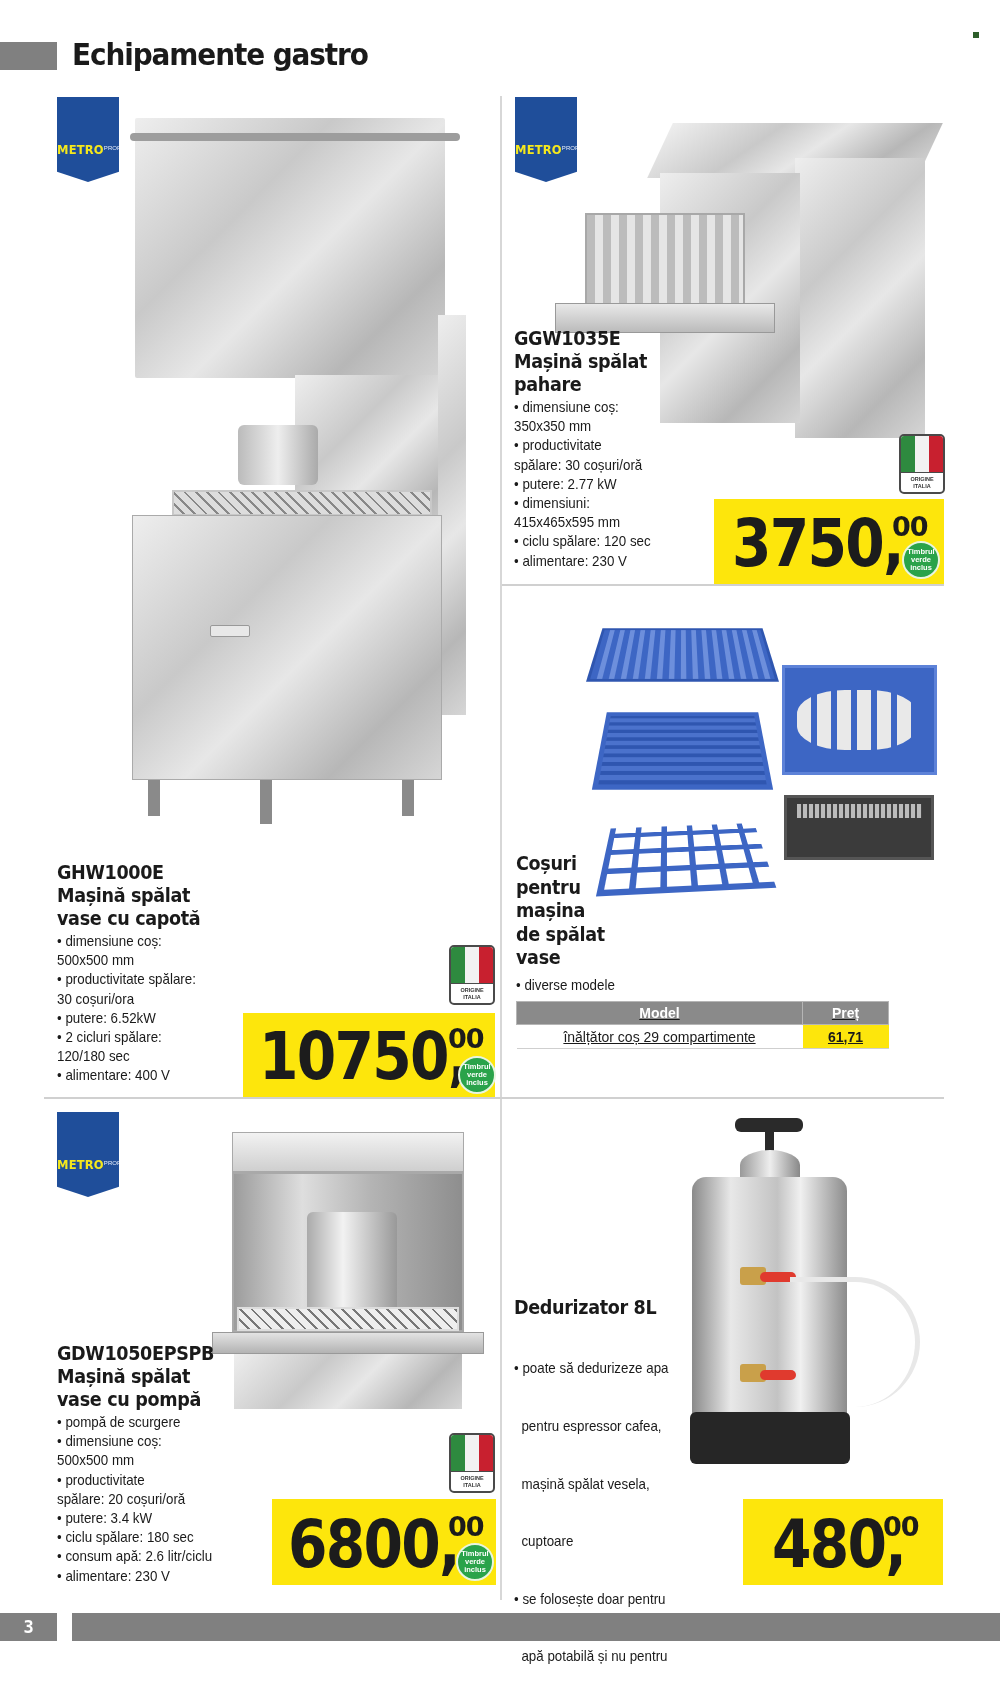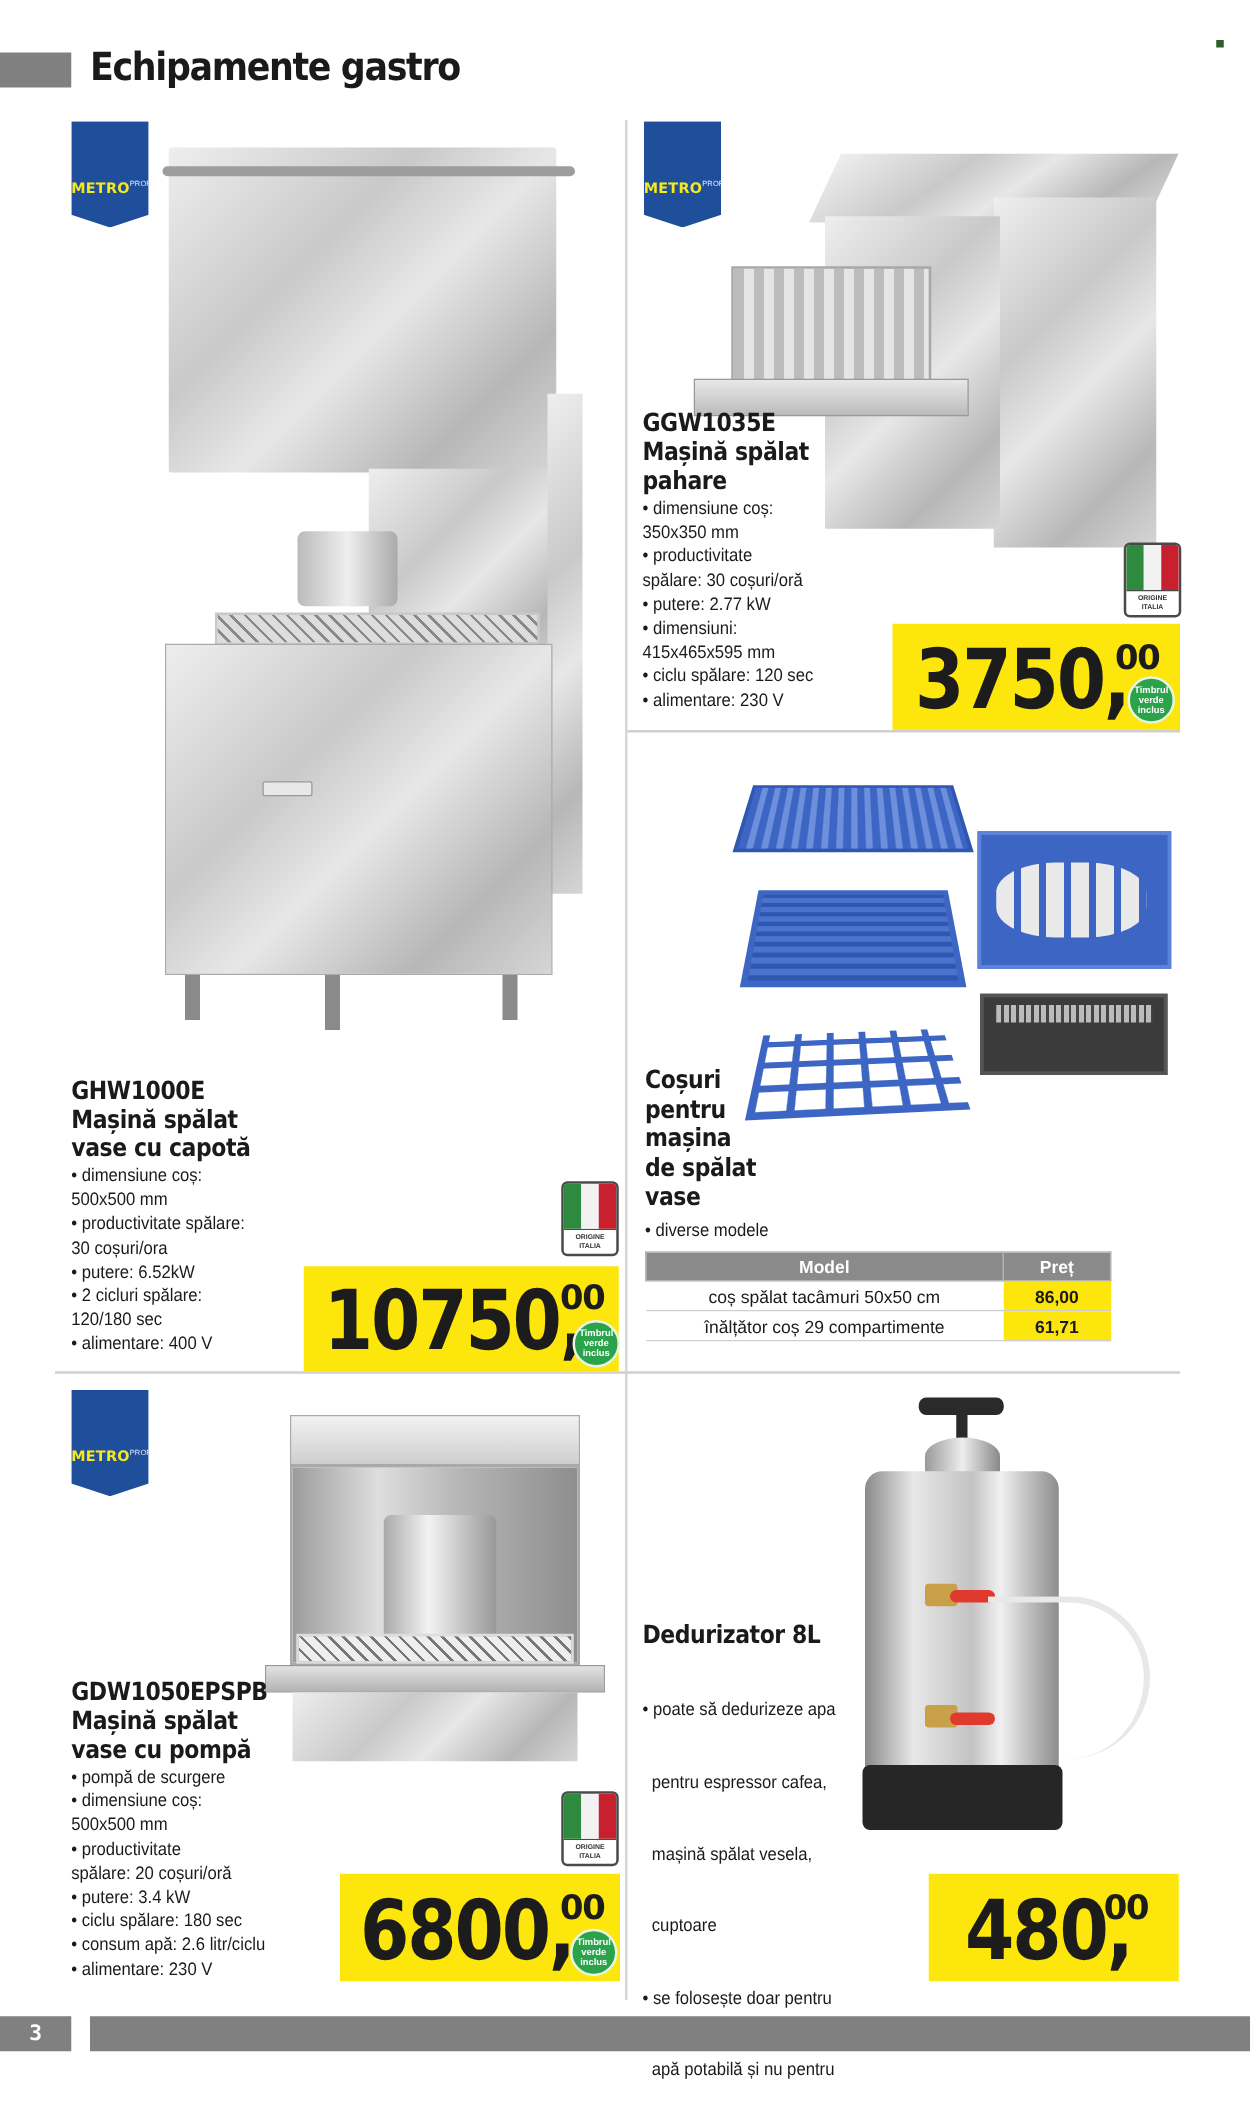--- a/index.html
+++ b/index.html
@@ -34,21 +34,21 @@
   .price .dec { font-family: "DejaVu Sans", sans-serif; font-weight: bold; font-size: 27px; color: #1c1c1c; position: absolute; letter-spacing: -1px; }
   .stamp { position: absolute; width: 38px; height: 38px; border-radius: 50%; background: #2aa34a; border: 2px solid #e8f5e0; color: #fff; font-size: 7.5px; font-weight: bold; line-height: 8px; text-align: center; display:flex; flex-direction:column; justify-content:center; }
 
   
   .origin { width: 46px; height: 60px; border: 2px solid #4a4a4a; border-radius: 5px; background: #fff; overflow: hidden; }
   .origin .flag { height: 36px; display: flex; }
   .origin .flag span { flex: 1; }
   .origin .txt { font-size: 5.5px; line-height: 7px; text-align: center; color: #333; font-weight: bold; padding-top: 3px; border-top: 1px solid #4a4a4a; }
 
   
-  .tbl { left: 516px; top: 1001px; width: 373px; border-collapse: collapse; font-size: 14px; }
+  .tbl { left: 516px; top: 1001px; width: 373px; border-collapse: collapse; font-size: 14px; text-decoration: underline; }
   .tbl th { background: #8a8a8a; color: #fff; font-weight: bold; height: 23px; font-size: 14px; border: 1px solid #b5b5b5; }
   .tbl td { height: 24px; border-bottom: 1px solid #cfcfcf; text-align: center; color: #1a1a1a; }
   .tbl td.p { background: #fde60c; font-weight: bold; width: 86px; }
 
   
   .footer-num { left: 0; top: 1613px; width: 57px; height: 28px; background: #808080; color:#fff; font-weight:bold; font-size: 17px; display:flex; align-items:center; justify-content:center; font-family: "DejaVu Sans Mono", monospace; }
   .footer-bar { left: 72px; top: 1613px; width: 928px; height: 28px; background: #808080; }
 </style>
 </head>
 <body>
@@ -193,24 +193,20 @@
 
   <table class="abs tbl">
     <thead>
       <tr>
         <th>Model</th>
         <th>Preț</th>
       </tr>
     </thead>
     <tbody>
       <tr>
-        <td>coș spălat tacâmuri 50x50 cm</td>
-        <td class="p">86,00</td>
-      </tr>
-      <tr>
         <td>înălțător coș 29 compartimente</td>
         <td class="p">61,71</td>
       </tr>
     </tbody>
   </table>
 </section>
 
 <section>
   <div class="abs metro" style="left:57px;top:1112px;">
     <span class="m1">METRO</span>

